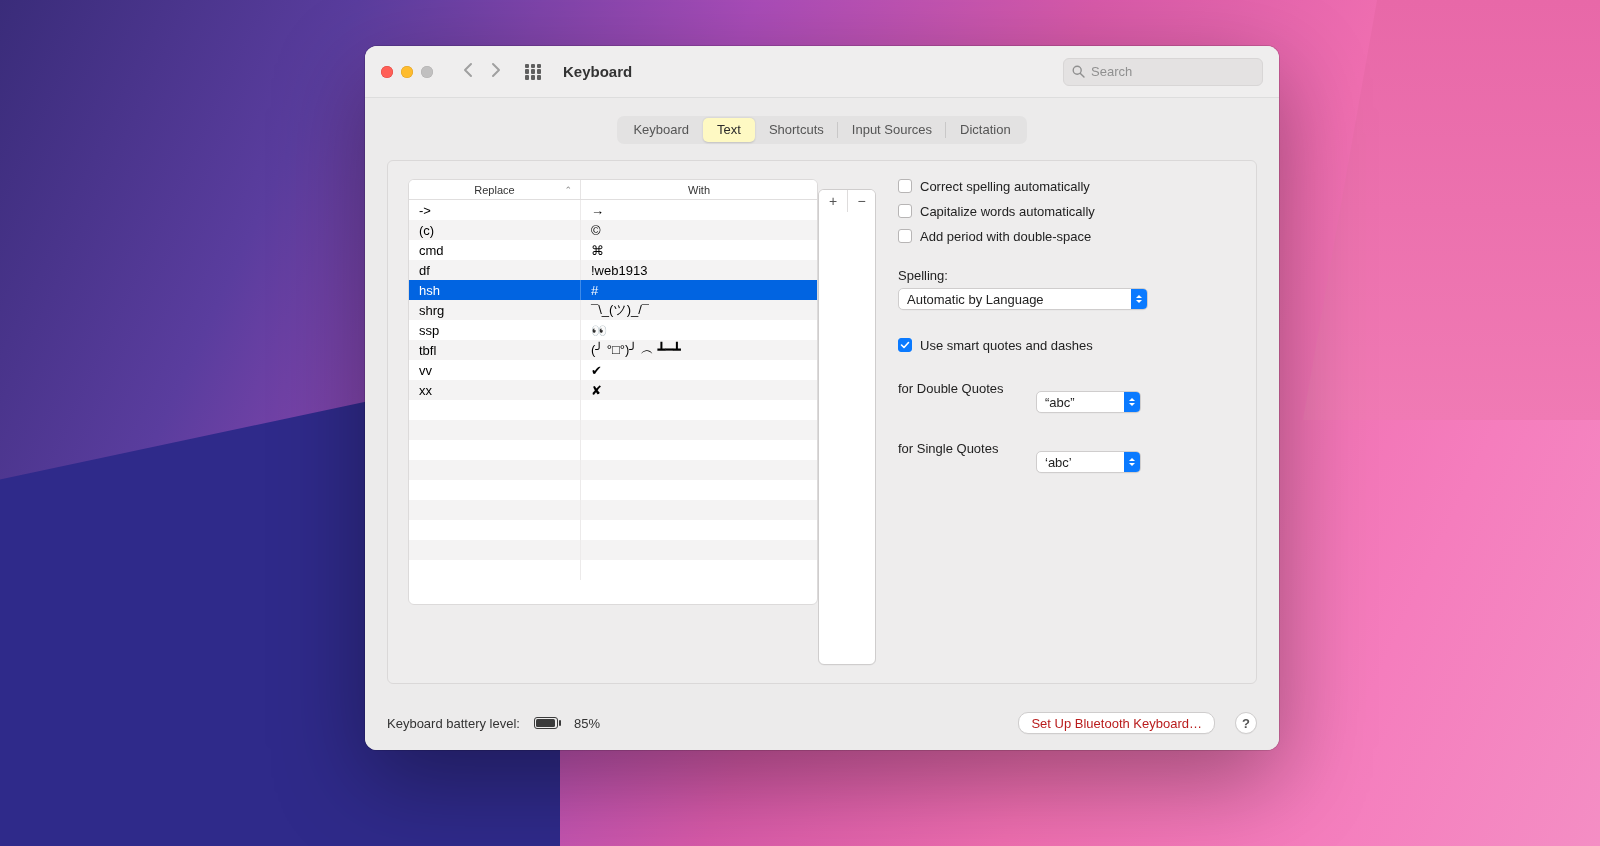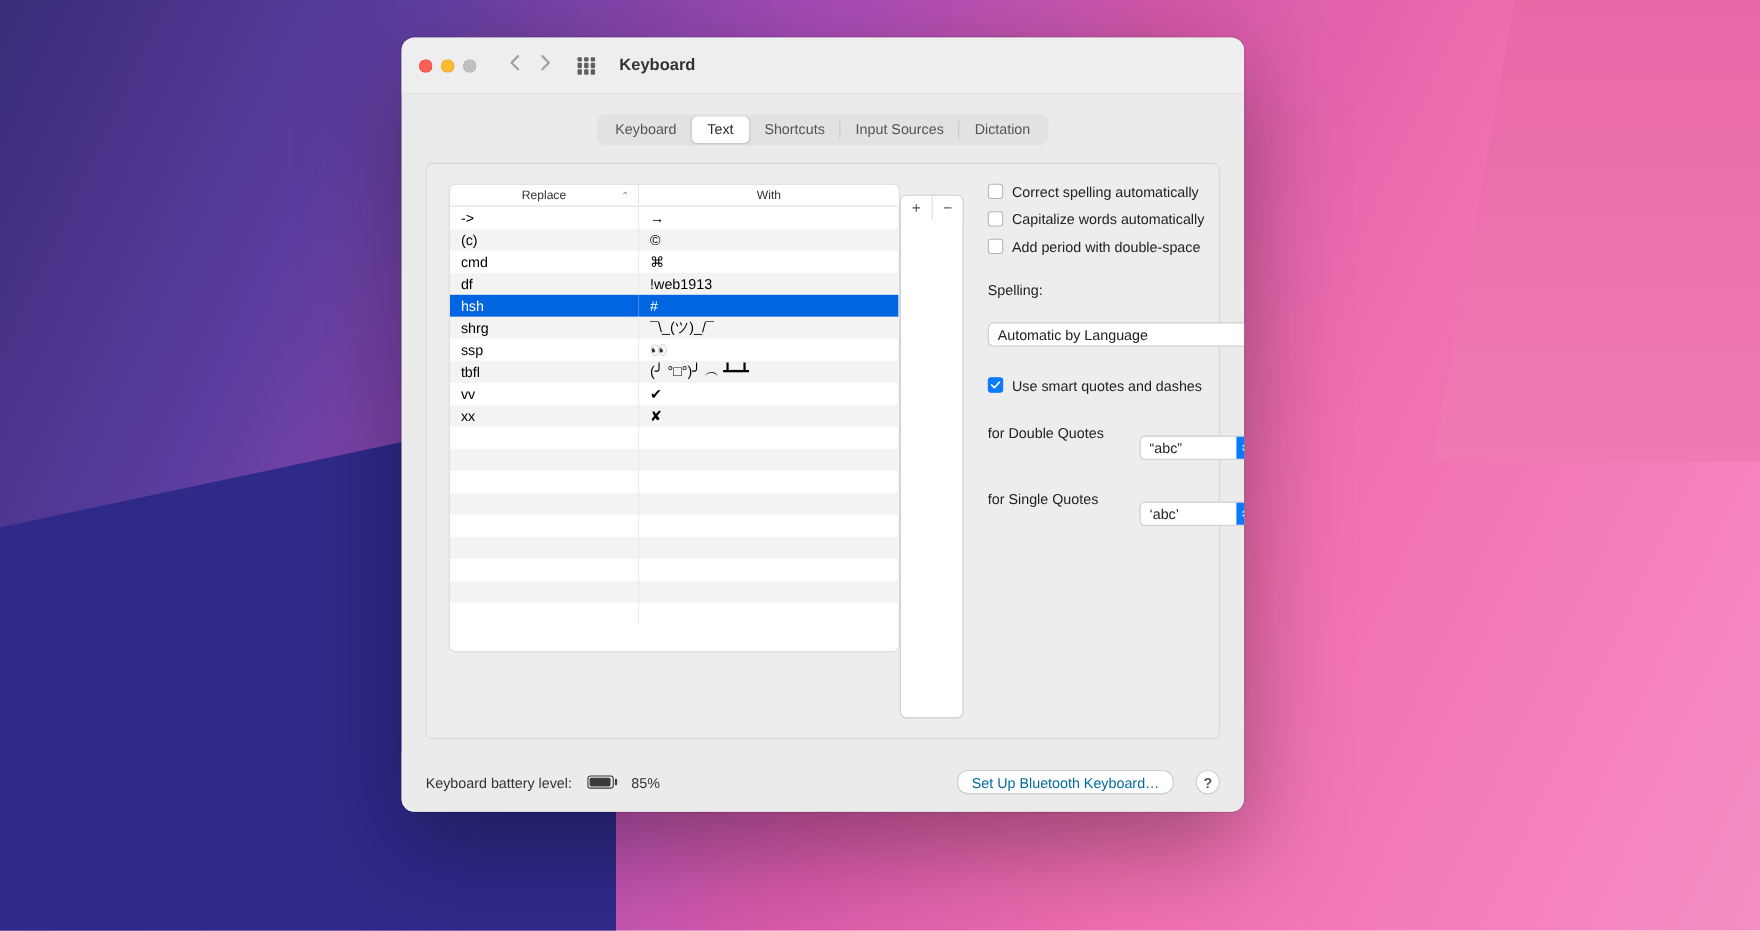--- a/index.html
+++ b/index.html
@@ -23,22 +23,22 @@
       content: "";
       position: absolute;
       right: 0; top: 0;
       width: 380px; height: 420px;
       background: linear-gradient(180deg, #e868a8 0%, #f07ab4 100%);
       transform: skewX(-10deg) translateX(120px);
       z-index: 0;
     }
     .window {
       position: absolute;
-      left: 365px; top: 34px;
-      width: 766px; height: 704px;
+      left: 365px; top: 46px;
+      width: 914px; height: 704px;
       background: #ecebeb;
       border-radius: 12px;
       box-shadow: 0 30px 90px rgba(0,0,0,0.35), 0 0 0 1px rgba(0,0,0,0.12);
       z-index: 10;
       display: flex; flex-direction: column;
       overflow: hidden;
     }
     .titlebar {
       height: 52px;
       display: flex; align-items: center;
@@ -93,21 +93,21 @@
       border-radius: 5px;
       line-height: 18px;
     }
     .tab + .tab { position: relative; }
     .tab + .tab::before {
       content: "";
       position: absolute; left: -1px; top: 4px; bottom: 4px;
       width: 1px; background: #c9c8c8;
     }
     .tab.active {
-      background: #ffffff;
+      background: #fef9c3;
       color: #2a2a2a;
       box-shadow: 0 0.5px 2px rgba(0,0,0,0.15);
     }
     .tab.active::before, .tab.active + .tab::before { display: none; }
     .panel {
       flex: 1;
       background: #eeeded;
       border: 1px solid #dad8d8;
       border-radius: 6px;
       padding: 18px 20px;
@@ -169,21 +169,21 @@
       border: 1px solid #b7b5b5;
       border-radius: 3px;
       background: #fff;
       display: flex; align-items: center; justify-content: center;
       flex-shrink: 0;
     }
     .chk.checked { background: #0a7aff; border-color: #0a7aff; }
     .chk.checked svg { display: block; }
     .chk svg { display: none; width: 10px; height: 10px; }
     .section-gap { height: 14px; }
-    .label { margin-bottom: 22px; }
+    .label { margin-bottom: 5px; }
     .select {
       height: 22px;
       background: #fff;
       border: 1px solid #cfcdcd;
       border-radius: 5px;
       display: flex; align-items: center;
       font-size: 13px;
       position: relative;
       box-shadow: 0 0.5px 0 rgba(0,0,0,0.04);
     }
@@ -219,21 +219,21 @@
     .battery-icon::after { content:""; position:absolute; right:-4px; top:2px; width:2px; height:6px; background:#3b3b3b; border-radius:1px; }
     .battery-fill { position:absolute; left:1px; top:1px; bottom:1px; width: 85%; background:#3b3b3b; border-radius:1.5px; }
     .footer .spacer { flex: 1; }
     .push-btn {
       height: 22px;
       padding: 0 12px;
       background: #fff;
       border: 1px solid #cfcdcd;
       border-radius: 10px;
       font-size: 13px;
-      color: #0369a1;
+      color: #b91c1c;
       display: flex; align-items: center;
       box-shadow: 0 0.5px 0 rgba(0,0,0,0.05);
     }
     .help-btn {
       width: 22px; height: 22px;
       border-radius: 50%;
       background: #fff;
       border: 1px solid #cfcdcd;
       display: flex; align-items: center; justify-content: center;
       font-size: 13px; color: #555; font-weight: 600;
@@ -269,20 +269,27 @@
         <span></span>
         <span></span>
         <span></span>
         <span></span>
         <span></span>
         <span></span>
         <span></span>
     </div>
     <div class="title">Keyboard</div>
     <div class="spacer"></div>
+    <div class="search-field">
+      <svg width="13" height="13" viewBox="0 0 13 13">
+          <circle cx="5.2" cy="5.2" r="4" stroke="#909090" stroke-width="1.4" fill="none"></circle>
+          <line x1="8.4" y1="8.4" x2="12" y2="12" stroke="#909090" stroke-width="1.4" stroke-linecap="round"></line>
+        </svg>
+      <span>Search</span>
+    </div>
   </div>
 
   <div class="content">
     <div class="tabs-wrap">
       <div class="tabs" id="tabs">
           <div class="tab">Keyboard</div>
           <div class="tab active">Text</div>
           <div class="tab">Shortcuts</div>
           <div class="tab">Input Sources</div>
           <div class="tab">Dictation</div>

